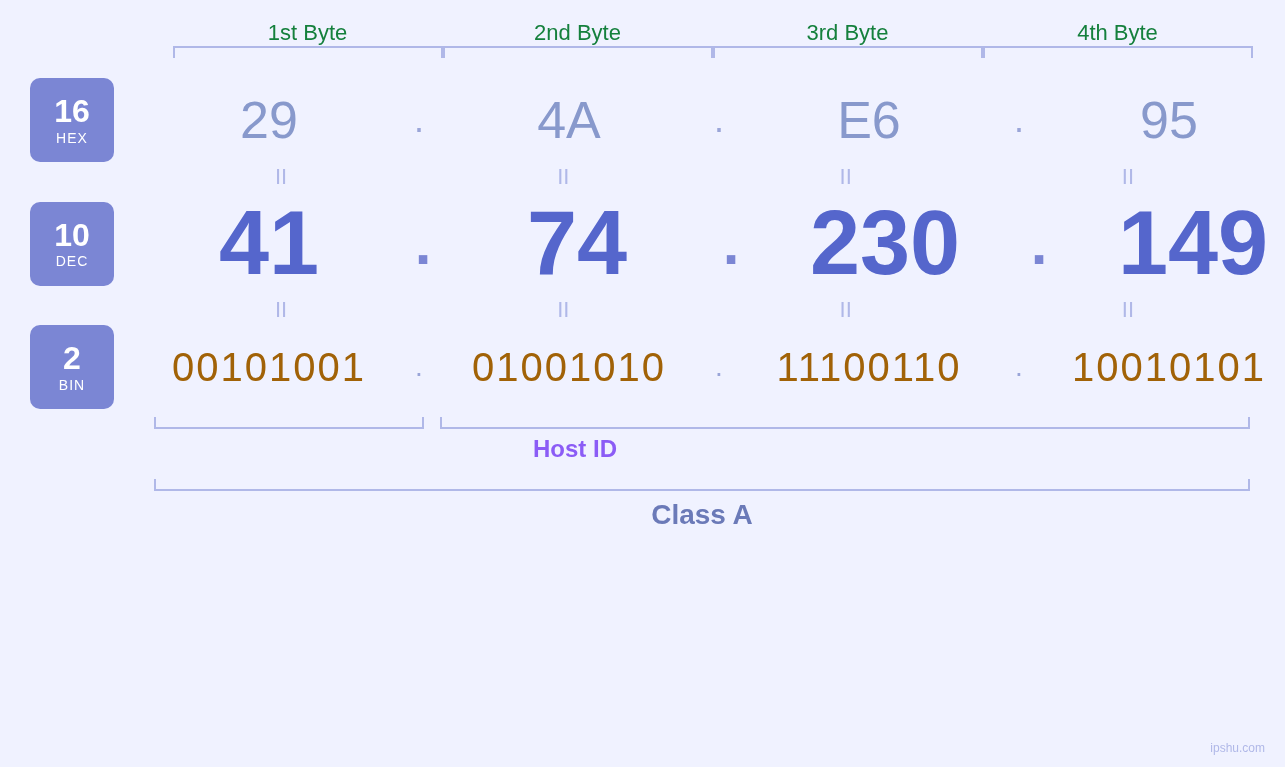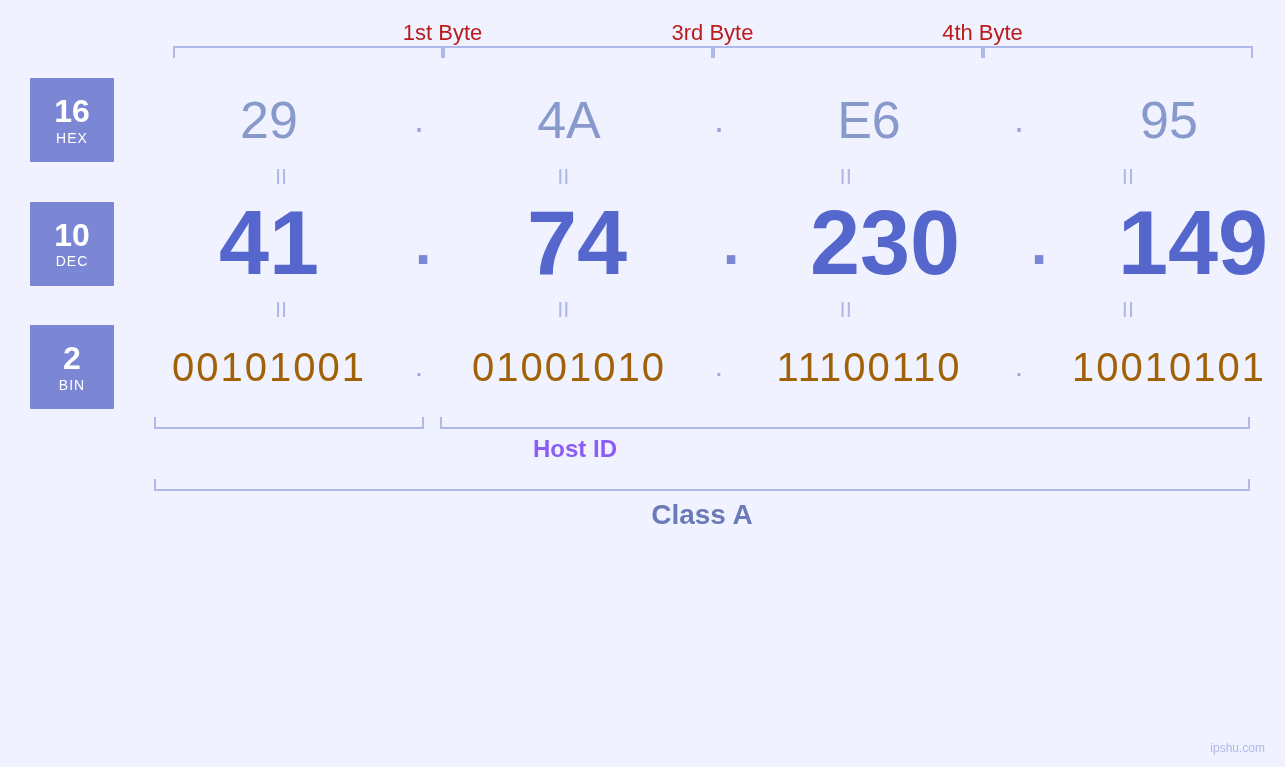--- a/index.html
+++ b/index.html
@@ -33,21 +33,21 @@
       display: flex;
       width: 100%;
       justify-content: center;
       margin-bottom: 0px;
       padding-left: 140px;
     }
 
     .byte-header {
       width: 270px;
       text-align: center;
-      color: #b91c1c;
+      color: #15803d;
       font-size: 22px;
       font-weight: 400;
     }
 
     
     .bracket-row {
       display: flex;
       width: 100%;
       justify-content: center;
       padding-left: 140px;
@@ -66,21 +66,21 @@
       display: flex;
       align-items: center;
       width: 100%;
       margin-bottom: 0;
     }
 
     .base-badge {
       width: 84px;
       height: 84px;
       background-color: #7b86d4;
-      border-radius: 1px;
+      border-radius: 10px;
       display: flex;
       flex-direction: column;
       align-items: center;
       justify-content: center;
       color: white;
       flex-shrink: 0;
       margin-right: 20px;
     }
 
     .base-badge .base-num {
@@ -258,20 +258,21 @@
       text-align: center;
     }
   </style>
 </head>
 <body>
 
 <div class="container">
 
   <div class="byte-headers">
     <div class="byte-header">1st Byte</div>
+    <div class="byte-header">2nd Byte</div>
     <div class="byte-header">3rd Byte</div>
     <div class="byte-header">4th Byte</div>
   </div>
 
   <div class="bracket-row">
     <div class="bracket"></div>
     <div class="bracket"></div>
     <div class="bracket"></div>
     <div class="bracket"></div>
   </div>

